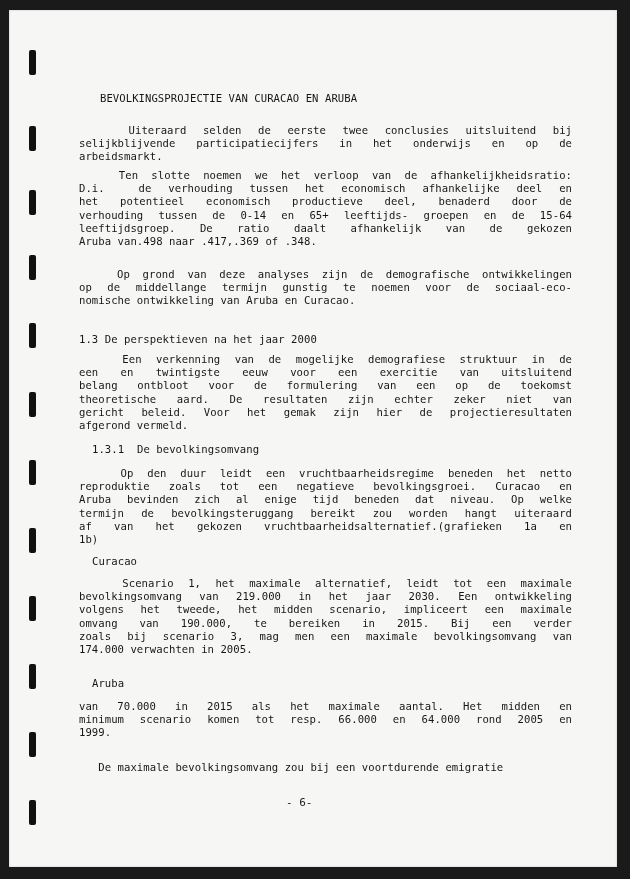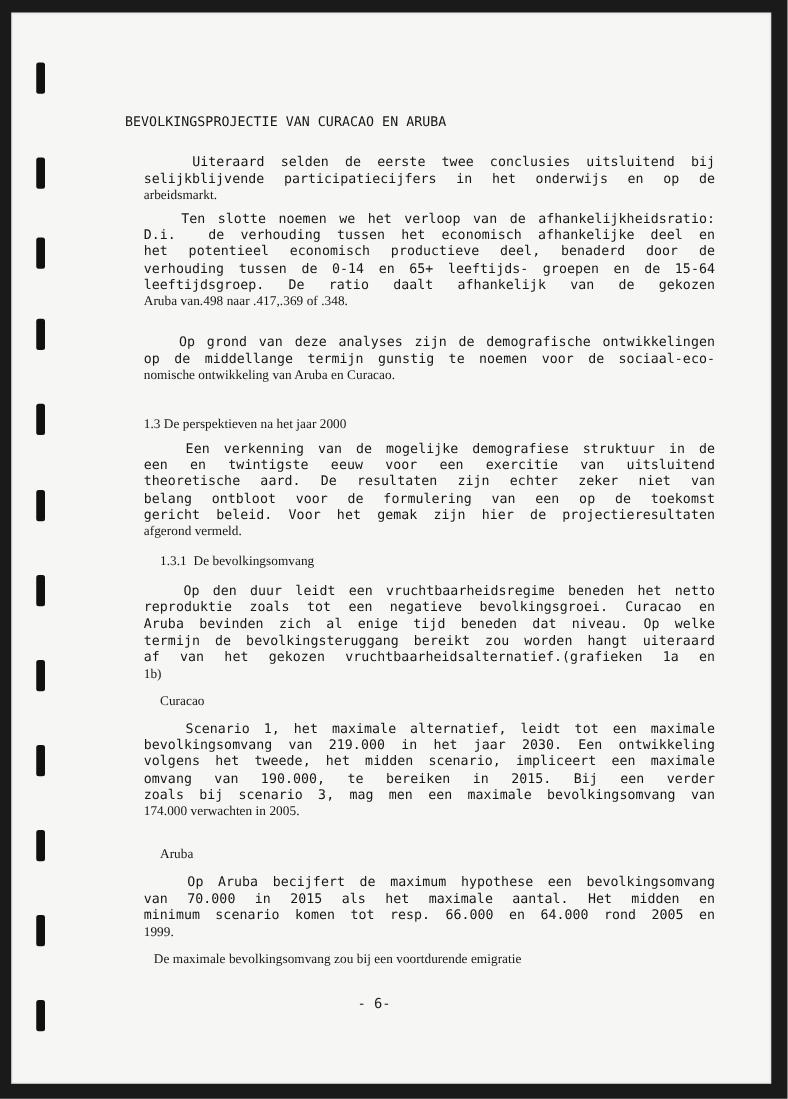--- a/index.html
+++ b/index.html
@@ -1,21 +1,21 @@
 <!DOCTYPE html>
 <html><head>
 <meta charset="utf-8">
 <style>
   html, body { margin: 0; padding: 0; }
   body { width: 630px; height: 879px; background: #1a1a1a; position: relative; overflow: hidden; }
   .page { position: absolute; left: 9px; top: 10px; width: 608px; height: 857px; background: #f6f6f4; box-shadow: inset 0 0 2px #bbb; }
   .binding { position: absolute; left: 20px; width: 7px; height: 25px; background: #111; border-radius: 2px; }
   .text { position: absolute; left: 79px; width: 493px; font-family: "DejaVu Sans Mono", monospace; font-size: 10.6px; line-height: 13.2px; color: #161616; letter-spacing: 0.05px; }
-  .line { white-space: pre; height: 13.2px; text-align: justify; text-align-last: justify; margin-left: 36px; }
-  .line.last { text-align-last: left; font-family: Liberation Serif, serif; }
+  .line { white-space: pre; height: 13.2px; text-align: justify; text-align-last: justify; }
+  .line.last { text-align-last: left; }
   .title { position: absolute; left: 100px; top: 92px; }
   .block { position: absolute; }
   .pagenum { position: absolute; left: 286px; top: 796px; font-family: "DejaVu Sans Mono", monospace; font-size: 11px; color: #222; }
 </style>
 </head>
 <body>
 
 <div class="page">
   <div class="binding" style="top:40px"></div>
   <div class="binding" style="top:116px"></div>
@@ -54,22 +54,22 @@
   <div class="line last">nomische ontwikkeling van Aruba en Curacao.</div>
 </div>
 
 <div class="text block" style="top:333px">
   <div class="line last">1.3 De perspektieven na het jaar 2000</div>
 </div>
 
 <div class="text block" style="top:353px">
   <div class="line">   Een verkenning van de mogelijke demografiese struktuur in de</div>
   <div class="line">een en twintigste eeuw voor een exercitie van uitsluitend</div>
+  <div class="line">belang ontbloot voor de formulering van een op de toekomst</div>
   <div class="line">theoretische aard. De resultaten zijn echter zeker niet van</div>
-  <div class="line">belang ontbloot voor de formulering van een op de toekomst</div>
   <div class="line">gericht beleid. Voor het gemak zijn hier de projectieresultaten</div>
   <div class="line last">afgerond vermeld.</div>
 </div>
 
 <div class="text block" style="top:443px; left:92px">
   <div class="line last">1.3.1  De bevolkingsomvang</div>
 </div>
 
 <div class="text block" style="top:467px">
   <div class="line">   Op den duur leidt een vruchtbaarheidsregime beneden het netto</div>
@@ -91,21 +91,20 @@
   <div class="line">omvang van 190.000, te bereiken in 2015. Bij een verder</div>
   <div class="line">zoals bij scenario 3, mag men een maximale bevolkingsomvang van</div>
   <div class="line last">174.000 verwachten in 2005.</div>
 </div>
 
 <div class="text block" style="top:677px; left:92px">
   <div class="line last">Aruba</div>
 </div>
 
 <div class="text block" style="top:700px">
-  <div class="line">   Op Aruba becijfert de maximum hypothese een bevolkingsomvang</div>
   <div class="line">van 70.000 in 2015 als het maximale aantal. Het midden en</div>
   <div class="line">minimum scenario komen tot resp. 66.000 en 64.000 rond 2005 en</div>
   <div class="line last">1999.</div>
 </div>
 
 <div class="text block" style="top:761px">
   <div class="line last">   De maximale bevolkingsomvang zou bij een voortdurende emigratie</div>
 </div>
 
 <div class="pagenum">-  6-</div>

